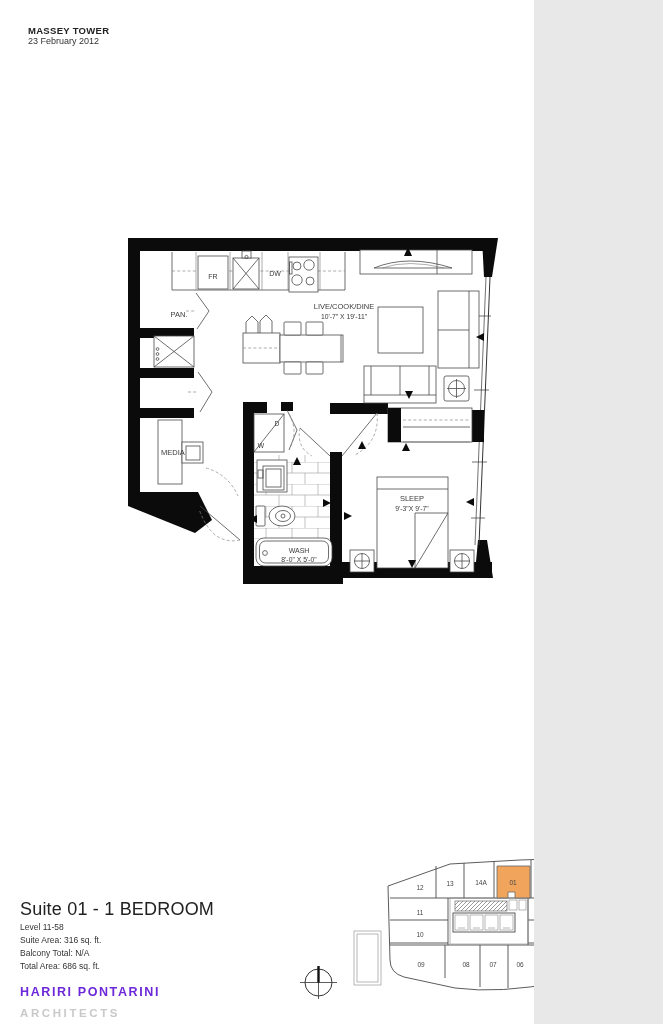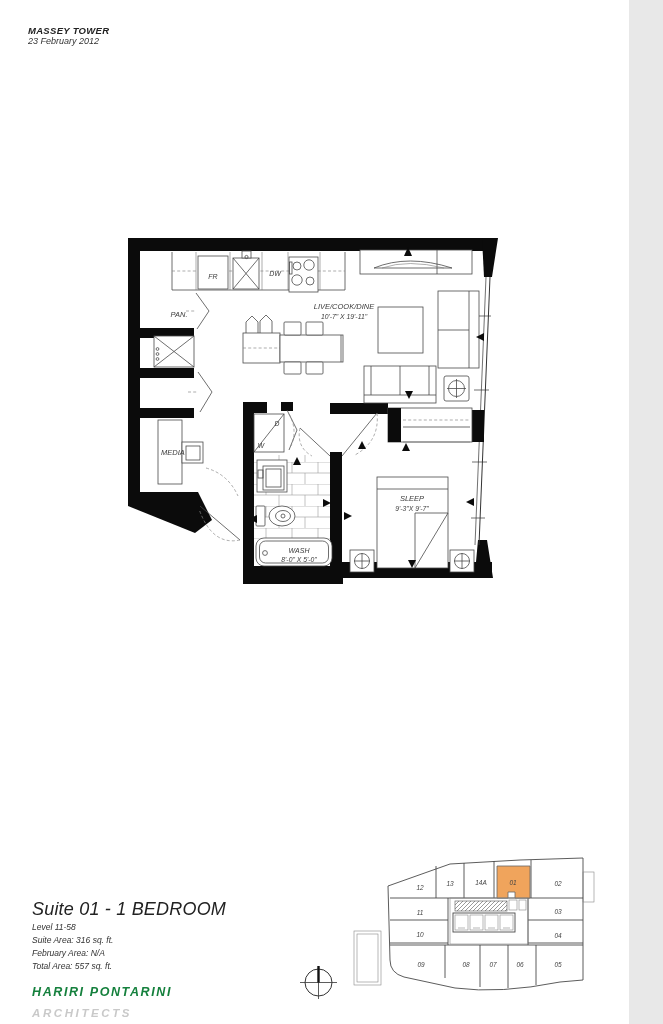--- a/index.html
+++ b/index.html
@@ -1,24 +1,24 @@
 <!DOCTYPE html>
 <html><head>
 <meta charset="utf-8">
 <style>
   html,body{margin:0;padding:0;background:#e8e8e8;}
-  .page{position:relative;width:629px;height:1024px;background:#ffffff;overflow:hidden;
-        font-family:"Liberation Sans",sans-serif;color:#1a1a1a;font-style:italic;}
+  .page{position:relative;width:534px;height:1024px;background:#ffffff;overflow:hidden;
+        font-family:"Liberation Sans",sans-serif;color:#1a1a1a;}
   .header{position:absolute;left:28px;top:25px;}
   .project{font-size:9.5px;font-weight:bold;letter-spacing:.3px;color:#222;}
   .date{font-size:9px;color:#333;}
-  .info{position:absolute;left:32px;top:899px;}
+  .info{position:absolute;left:20px;top:899px;}
   .suite-title{font-size:18px;color:#222;letter-spacing:.2px;}
   .detail{font-size:8.5px;color:#333;line-height:12px;margin-top:1px;}
-  .firm{font-size:12.5px;font-weight:bold;letter-spacing:1.6px;color:#15803d;margin-top:13px;}
+  .firm{font-size:12.5px;font-weight:bold;letter-spacing:1.6px;color:#6d28d9;margin-top:13px;}
   .firm-sub{font-size:11.5px;letter-spacing:2.6px;color:#c9c9c9;font-weight:bold;margin-top:8px;}
   svg.drawing{position:absolute;left:0;top:0;}
   svg text{font-family:"Liberation Sans",sans-serif;fill:#3a3a3a;}
   .lbl{font-size:7px;}
   .lbl-big{font-size:7.5px;}
   .lbl-dim{font-size:6.8px;}
   .kp{font-size:6.5px;fill:#444;}
   .wall{fill:#0b0b0b;stroke:none;}
   .furn{fill:none;stroke:#4a4a4a;stroke-width:.8;}
   .furnw{fill:#ffffff;stroke:#4a4a4a;stroke-width:.8;}
@@ -298,19 +298,19 @@
       <line x1="300" y1="982.5" x2="337" y2="982.5" stroke="#333" stroke-width="0.8"></line>
       <line x1="318.5" y1="966" x2="318.5" y2="999" stroke="#333" stroke-width="0.8"></line>
       <line x1="318.5" y1="966" x2="318.5" y2="982.5" stroke="#111" stroke-width="2.4"></line>
     </g>
   </svg>
 
   <div class="info">
     <div class="suite-title">Suite 01 - 1 BEDROOM</div>
     <div class="detail">Level 11-58</div>
     <div class="detail">Suite Area: 316 sq. ft.</div>
-    <div class="detail">February Area: N/A</div>
-    <div class="detail">Total Area: 557 sq. ft.</div>
+    <div class="detail">Balcony Total: N/A</div>
+    <div class="detail">Total Area: 686 sq. ft.</div>
     <div class="firm">HARIRI PONTARINI</div>
     <div class="firm-sub">ARCHITECTS</div>
   </div>
 
 </div>
 
 </body></html>

